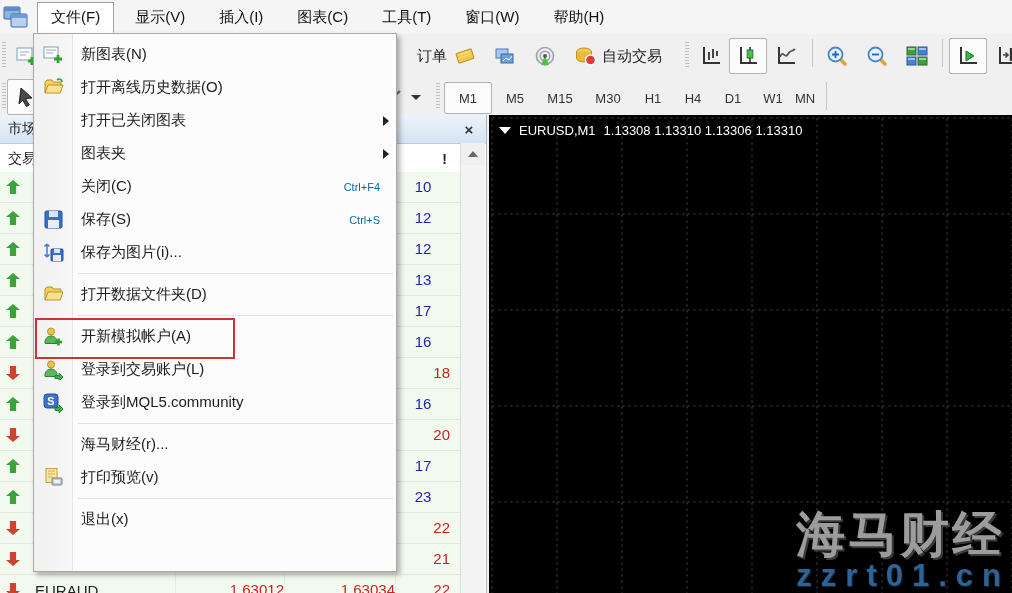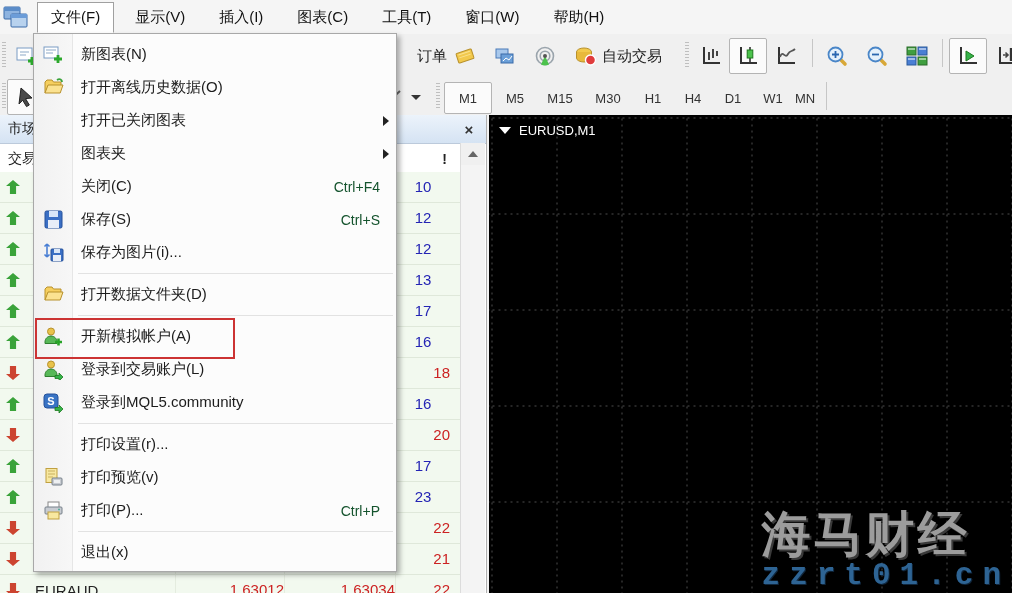--- a/index.html
+++ b/index.html
@@ -66,34 +66,34 @@
          border-left:2px solid #f2f2f2;}
   .chart-grid{position:absolute;inset:0;}
   .chart-title{position:absolute;left:10px;top:8px;display:flex;align-items:center;gap:8px;
                color:#fff;font-size:13px;}
   .tri-dn{width:0;height:0;border-left:6px solid transparent;border-right:6px solid transparent;
           border-top:7px solid #fff;}
   .wm{position:absolute;right:2px;bottom:0;text-align:left;line-height:1.05;}
   .wm1{font-size:49px;font-weight:bold;color:#9c9c9c;letter-spacing:3px;
        text-shadow:2px 2px 0 #3a3a3a;}
   .wm2{font-size:31px;font-weight:bold;color:#2e6494;letter-spacing:9px;
-       text-shadow:1px 1px 0 #10263c;font-family:Liberation Mono, monospace;}
+       text-shadow:1px 1px 0 #10263c;}
 
   
   .filemenu{position:absolute;left:33px;top:33px;width:364px;height:539px;background:#fcfcfc;
             border:1px solid #a8a8a8;box-shadow:3px 3px 5px rgba(0,0,0,.3);z-index:50;
             padding-top:4px;box-sizing:border-box;}
   .filemenu::before{content:"";position:absolute;left:0;top:0;bottom:0;width:38px;
                     background:linear-gradient(to right,#f1f1f1,#f7f7f7);
                     border-right:1px solid #e6e6e6;}
   .mi{position:relative;height:33px;display:flex;align-items:center;padding-left:9px;}
   .mi-icon{width:21px;height:21px;margin-right:17px;flex:0 0 auto;position:relative;}
   .mi-noicon{width:21px;margin-right:17px;flex:0 0 auto;}
   .mi-label{font-size:15px;color:#1c1c1c;white-space:nowrap;}
-  .mi-short{margin-left:auto;margin-right:16px;font-size:14px;color:#14532d;}
+  .mi-short{margin-left:auto;margin-right:16px;font-size:11px;color:#0369a1;}
   .mi-arrow{position:absolute;right:7px;top:12px;width:0;height:0;
             border-top:5px solid transparent;border-bottom:5px solid transparent;
             border-left:6px solid #222;}
   .mi-sep{height:9px;position:relative;}
   .mi-sep::after{content:"";position:absolute;left:44px;right:3px;top:4px;border-top:1px solid #e2e2e2;}
   .hl-box{position:absolute;left:1px;top:284px;width:196px;height:37px;
           border:2px solid #cc3333;z-index:60;}
   svg{display:block;}
 </style>
 </head>
@@ -400,20 +400,21 @@
       <defs>
         <pattern id="grid" x="3.5" y="3.5" width="65" height="96" patternUnits="userSpaceOnUse">
           <path d="M64.5 0 V96 M0 95.5 H65" stroke="#4d4d4d" stroke-width="1" stroke-dasharray="2 4" fill="none"></path>
         </pattern>
       </defs>
       <rect width="100%" height="100%" fill="url(#grid)"></rect>
     </svg>
     <div class="chart-title">
       <span class="tri-dn"></span>
       <span>EURUSD,M1</span>
+      <span>1.13308 1.13310 1.13306 1.13310</span>
     </div>
     <div class="wm">
       <div class="wm1">海马财经</div>
       <div class="wm2">zzrt01.cn</div>
     </div>
   </div>
 
   <div class="filemenu">
     <div class="mi">
       <span class="mi-icon">
@@ -509,45 +510,33 @@
             <rect x="1" y="2" width="14" height="14" rx="3" fill="#3873c4" stroke="#24509a"></rect>
             <text x="8" y="13" font-size="11" font-weight="bold" fill="#fff" text-anchor="middle" font-family="sans-serif">S</text>
             <path d="M12 15.5h4V13l4 4-4 4v-2.5h-4z" fill="#35b24a" stroke="#1d7a1d" stroke-width=".8"></path>
           </svg>
         </span>
       <span class="mi-label">登录到MQL5.community</span>
     </div>
     <div class="mi-sep"></div>
     <div class="mi">
       <span class="mi-noicon"></span>
-      <span class="mi-label">打印设置(r)...</span>
+      <span class="mi-label">海马财经(r)...</span>
     </div>
     <div class="mi">
       <span class="mi-icon">
           <svg viewBox="0 0 21 21" width="21" height="21">
             <rect x="3" y="1.5" width="11" height="14" fill="#f8e8a0" stroke="#c0a040"></rect>
             <path d="M5 4h7M5 7h7M5 10h5" stroke="#c8b060"></path>
             <rect x="9" y="11" width="10" height="7" rx="1" fill="#c8ccd2" stroke="#77808a"></rect>
             <rect x="11" y="13" width="6" height="3" fill="#eef0f2"></rect>
           </svg>
         </span>
       <span class="mi-label">打印预览(v)</span>
     </div>
-    <div class="mi">
-      <span class="mi-icon">
-          <svg viewBox="0 0 21 21" width="21" height="21">
-            <rect x="5" y="2" width="11" height="6" fill="#fff" stroke="#888"></rect>
-            <rect x="2" y="7" width="17" height="7" rx="1" fill="#c8ccd2" stroke="#77808a"></rect>
-            <rect x="5" y="12" width="11" height="7" fill="#f8e8a0" stroke="#c0a040"></rect>
-            <circle cx="16" cy="9.5" r="1" fill="#5a9"></circle>
-          </svg>
-        </span>
-      <span class="mi-label">打印(P)...</span>
-      <span class="mi-short">Ctrl+P</span>
-    </div>
     <div class="mi-sep"></div>
     <div class="mi">
       <span class="mi-noicon"></span>
       <span class="mi-label">退出(x)</span>
     </div>
     <div class="hl-box"></div>
   </div>
 
 </div>
 

